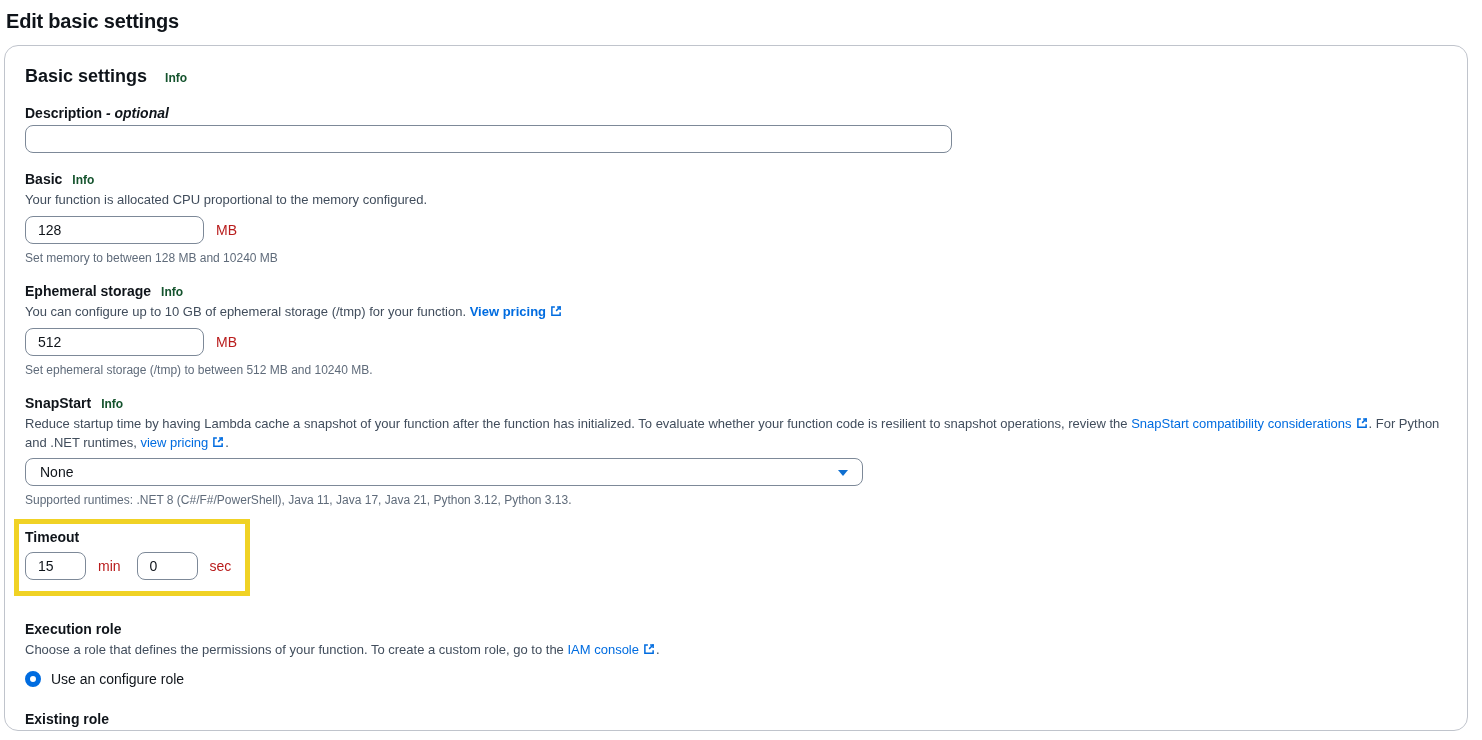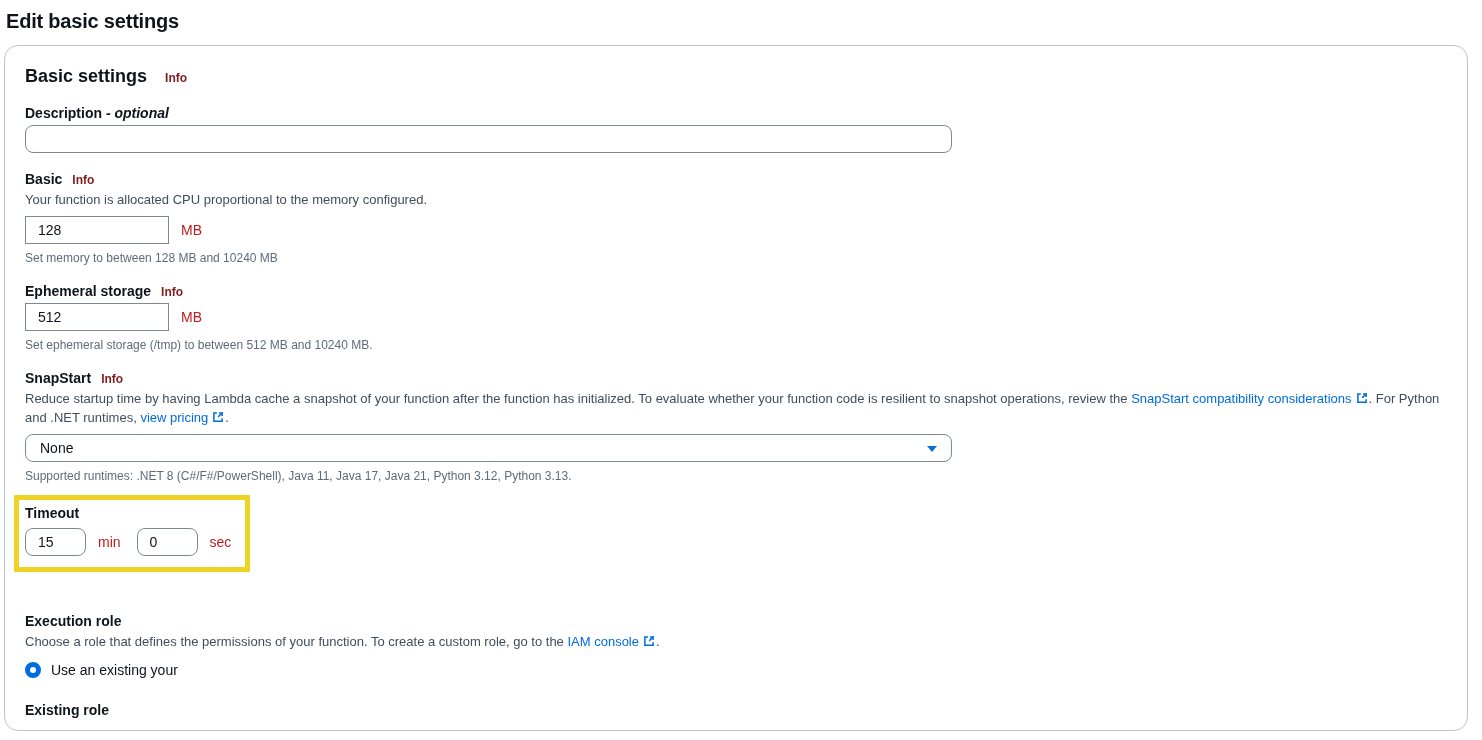--- a/index.html
+++ b/index.html
@@ -18,70 +18,70 @@
   .card {
     border: 1px solid #c0c4cc;
     border-radius: 14px;
     background: #fff;
     padding: 20px 20px 26px 20px;
     height: 686px;
   }
   .card-header { display: flex; align-items: baseline; gap: 18px; margin-bottom: 16px; }
   .card-title { font-size: 18px; font-weight: 700; }
   .info-link {
-    font-size: 12px; font-weight: 700; color: #7f1d1d;
+    font-size: 12px; font-weight: 700; color: #14532d;
     text-decoration: none; cursor: pointer;
   }
   .field { margin-top: 18px; }
   .field:first-of-type { margin-top: 0; }
   .label-row { display: flex; align-items: baseline; gap: 10px; margin-bottom: 4px; }
   .field-label { font-size: 14px; font-weight: 700; }
   .optional { font-style: italic; }
   .field-desc { font-size: 13px; color: #414d5c; line-height: 1.45; margin-bottom: 6px; }
   .constraint { font-size: 12px; color: #5f6b7a; margin-top: 7px; }
   .text-input {
     height: 28px;
     border: 1px solid #7d8998;
     border-radius: 8px;
     font-family: "Liberation Sans", sans-serif;
     font-size: 14px; color: #0f141a;
     padding: 0 12px;
     background: #fff;
     outline: none;
   }
   .input-wide { width: 927px; display: block; }
-  .input-small { width: 144px; border-radius: 0; }
+  .input-small { width: 179px; border-radius: 8px; }
   .input-tiny { width: 61px; border-radius: 8px; }
   .inline-row { display: flex; align-items: center; gap: 12px; }
   .unit-label { font-size: 14px; color: #b91c1c; }
   .link { color: #006ce0; text-decoration: none; cursor: pointer; }
   .ext-icon {
     display: inline-block; width: 12px; height: 12px;
     margin: 0 1px 0 4px; vertical-align: -1px;
   }
   .ext-icon svg { display: block; width: 12px; height: 12px; }
   .select {
-    width: 927px; height: 28px;
+    width: 838px; height: 28px;
     border: 1px solid #7d8998; border-radius: 8px;
     background: #fff;
     display: flex; align-items: center;
     padding: 0 14px; font-size: 14px;
     position: relative; cursor: pointer;
   }
   .caret {
     position: absolute; right: 14px; top: 11px;
     width: 0; height: 0;
     border-left: 5px solid transparent;
     border-right: 5px solid transparent;
     border-top: 6px solid #0f6fd0;
   }
   .timeout-box {
     display: inline-block;
     border: 5px solid #f0d225;
-    margin: 12px 0 16px -11px;
+    margin: 12px 0 0 -11px;
     padding: 5px 14px 11px 6px;
     background: #fff;
   }
   .timeout-box .field-label { margin-bottom: 7px; display: block; }
   .radio-row { display: flex; align-items: center; gap: 10px; margin-top: 11px; cursor: pointer; }
   .radio {
     width: 16px; height: 16px; border-radius: 50%;
     background: #fff; flex: 0 0 auto;
   }
   .radio.selected { border: 5px solid #006ce0; }
@@ -124,20 +124,25 @@
       </div>
       <div class="constraint">Set memory to between 128 MB and 10240 MB</div>
     </div>
 
     
     <div class="field">
       <div class="label-row">
         <span class="field-label">Ephemeral storage</span>
         <a class="info-link">Info</a>
       </div>
+      <div class="field-desc"><span>You can configure up to 10 GB of ephemeral storage (/tmp) for your function. </span><a class="link" style="font-weight:700;">View pricing</a><span class="ext-icon"><svg viewBox="0 0 16 16">
+              <path d="M13.5 9.5v4h-11v-11h4" fill="none" stroke="#006ce0" stroke-width="2"></path>
+              <path d="M9.5 2.5h4v4" fill="none" stroke="#006ce0" stroke-width="2"></path>
+              <path d="M14 2L8.2 7.8" fill="none" stroke="#006ce0" stroke-width="2"></path>
+            </svg></span></div>
       <div class="inline-row">
         <input class="text-input input-small" type="text" value="512" style="">
         <span class="unit-label">MB</span>
       </div>
       <div class="constraint">Set ephemeral storage (/tmp) to between 512 MB and 10240 MB.</div>
     </div>
 
     
     <div class="field">
       <div class="label-row">
@@ -176,21 +181,21 @@
       <div class="label-row">
         <span class="field-label">Execution role</span>
       </div>
       <div class="field-desc"><span>Choose a role that defines the permissions of your function. To create a custom role, go to the </span><a class="link">IAM console</a><span class="ext-icon"><svg viewBox="0 0 16 16">
               <path d="M13.5 9.5v4h-11v-11h4" fill="none" stroke="#006ce0" stroke-width="2"></path>
               <path d="M9.5 2.5h4v4" fill="none" stroke="#006ce0" stroke-width="2"></path>
               <path d="M14 2L8.2 7.8" fill="none" stroke="#006ce0" stroke-width="2"></path>
             </svg></span><span>.</span></div>
       <div class="radio-row">
         <span class="radio selected"></span>
-        <span class="radio-label">Use an existing your</span>
+        <span class="radio-label">Use an configure role</span>
       </div>
     </div>
 
     
     <div class="existing-role">
       <div class="label-row">
         <span class="field-label">Existing role</span>
       </div>
 
     </div>

